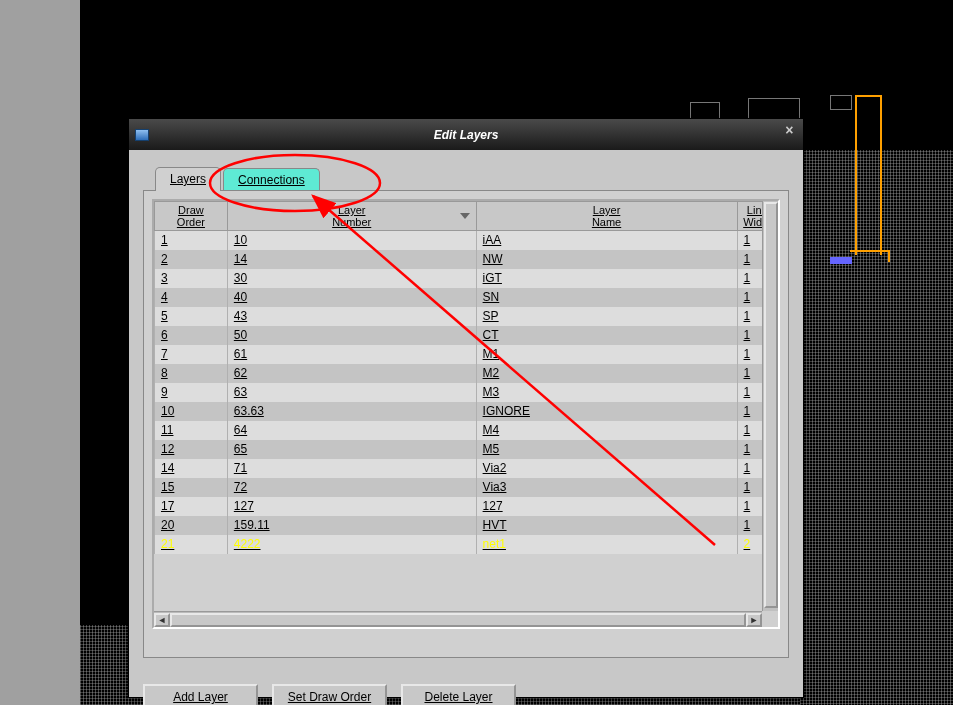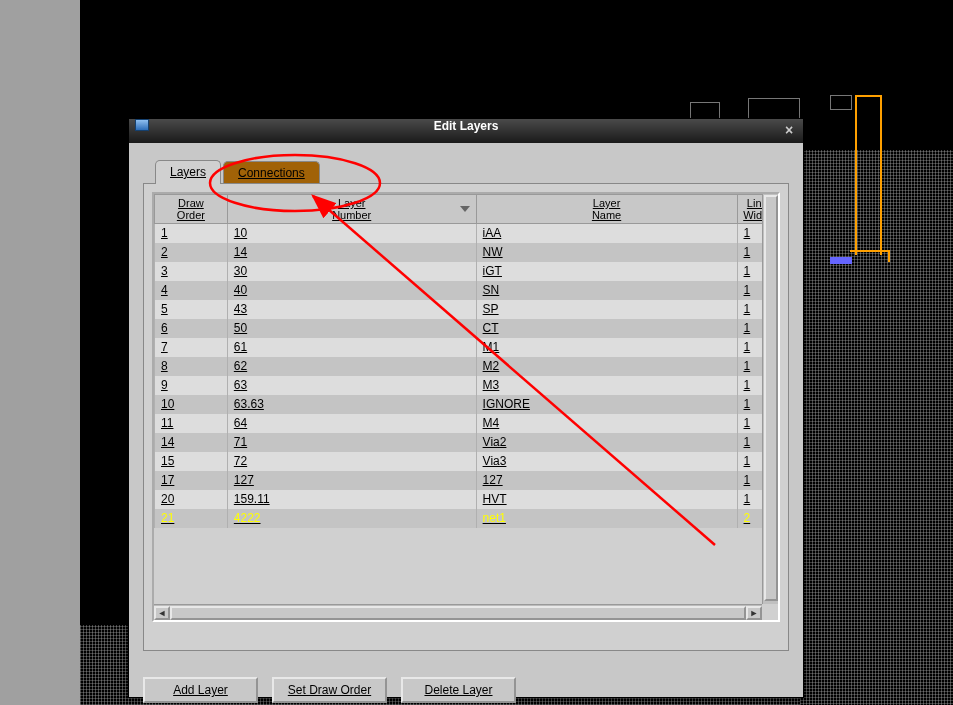--- a/index.html
+++ b/index.html
@@ -62,26 +62,28 @@
   
   .dialog {
     position:absolute;
     left:128px; top:118px;
     width:676px; height:580px;
     background: #c8c8c8;
     border:1px solid #000;
     box-shadow: 0 2px 6px rgba(0,0,0,0.5);
   }
   .titlebar {
-    height:24px;
+    height:31px;
     background: linear-gradient(to bottom, #4a4a4a, #1a1a1a);
     display:flex;
+    align-items:center;
     position:relative;
     color:#fff;
     font-weight:bold;
+    font-style:italic;
   }
   .titlebar .win-icon {
     width:14px; height:12px;
     margin-left:6px;
     background: linear-gradient(to bottom, #8fbff0, #2d6db8);
     border:1px solid #15406e;
   }
   .titlebar .title {
     position:absolute;
     left:0; right:0;
@@ -114,21 +116,21 @@
     font-size:12px;
     position:relative;
     top:1px;
   }
   .tab.active {
     background:#d0d0d0;
     height:24px;
     z-index:2;
   }
   .tab.inactive {
-    background:#a16207;
+    background:#5eead4;
   }
   .tab-panel {
     border:1px solid #888;
     background:#d0d0d0;
     padding:8px;
     height:468px;
     position:relative;
   }
   
   .table-wrapper {
@@ -336,20 +338,26 @@
                 <td>IGNORE</td>
                 <td>1</td>
               </tr>
               <tr>
                 <td>11</td>
                 <td>64</td>
                 <td>M4</td>
                 <td>1</td>
               </tr>
               <tr>
+                <td>12</td>
+                <td>65</td>
+                <td>M5</td>
+                <td>1</td>
+              </tr>
+              <tr>
                 <td>14</td>
                 <td>71</td>
                 <td>Via2</td>
                 <td>1</td>
               </tr>
               <tr>
                 <td>15</td>
                 <td>72</td>
                 <td>Via3</td>
                 <td>1</td>

